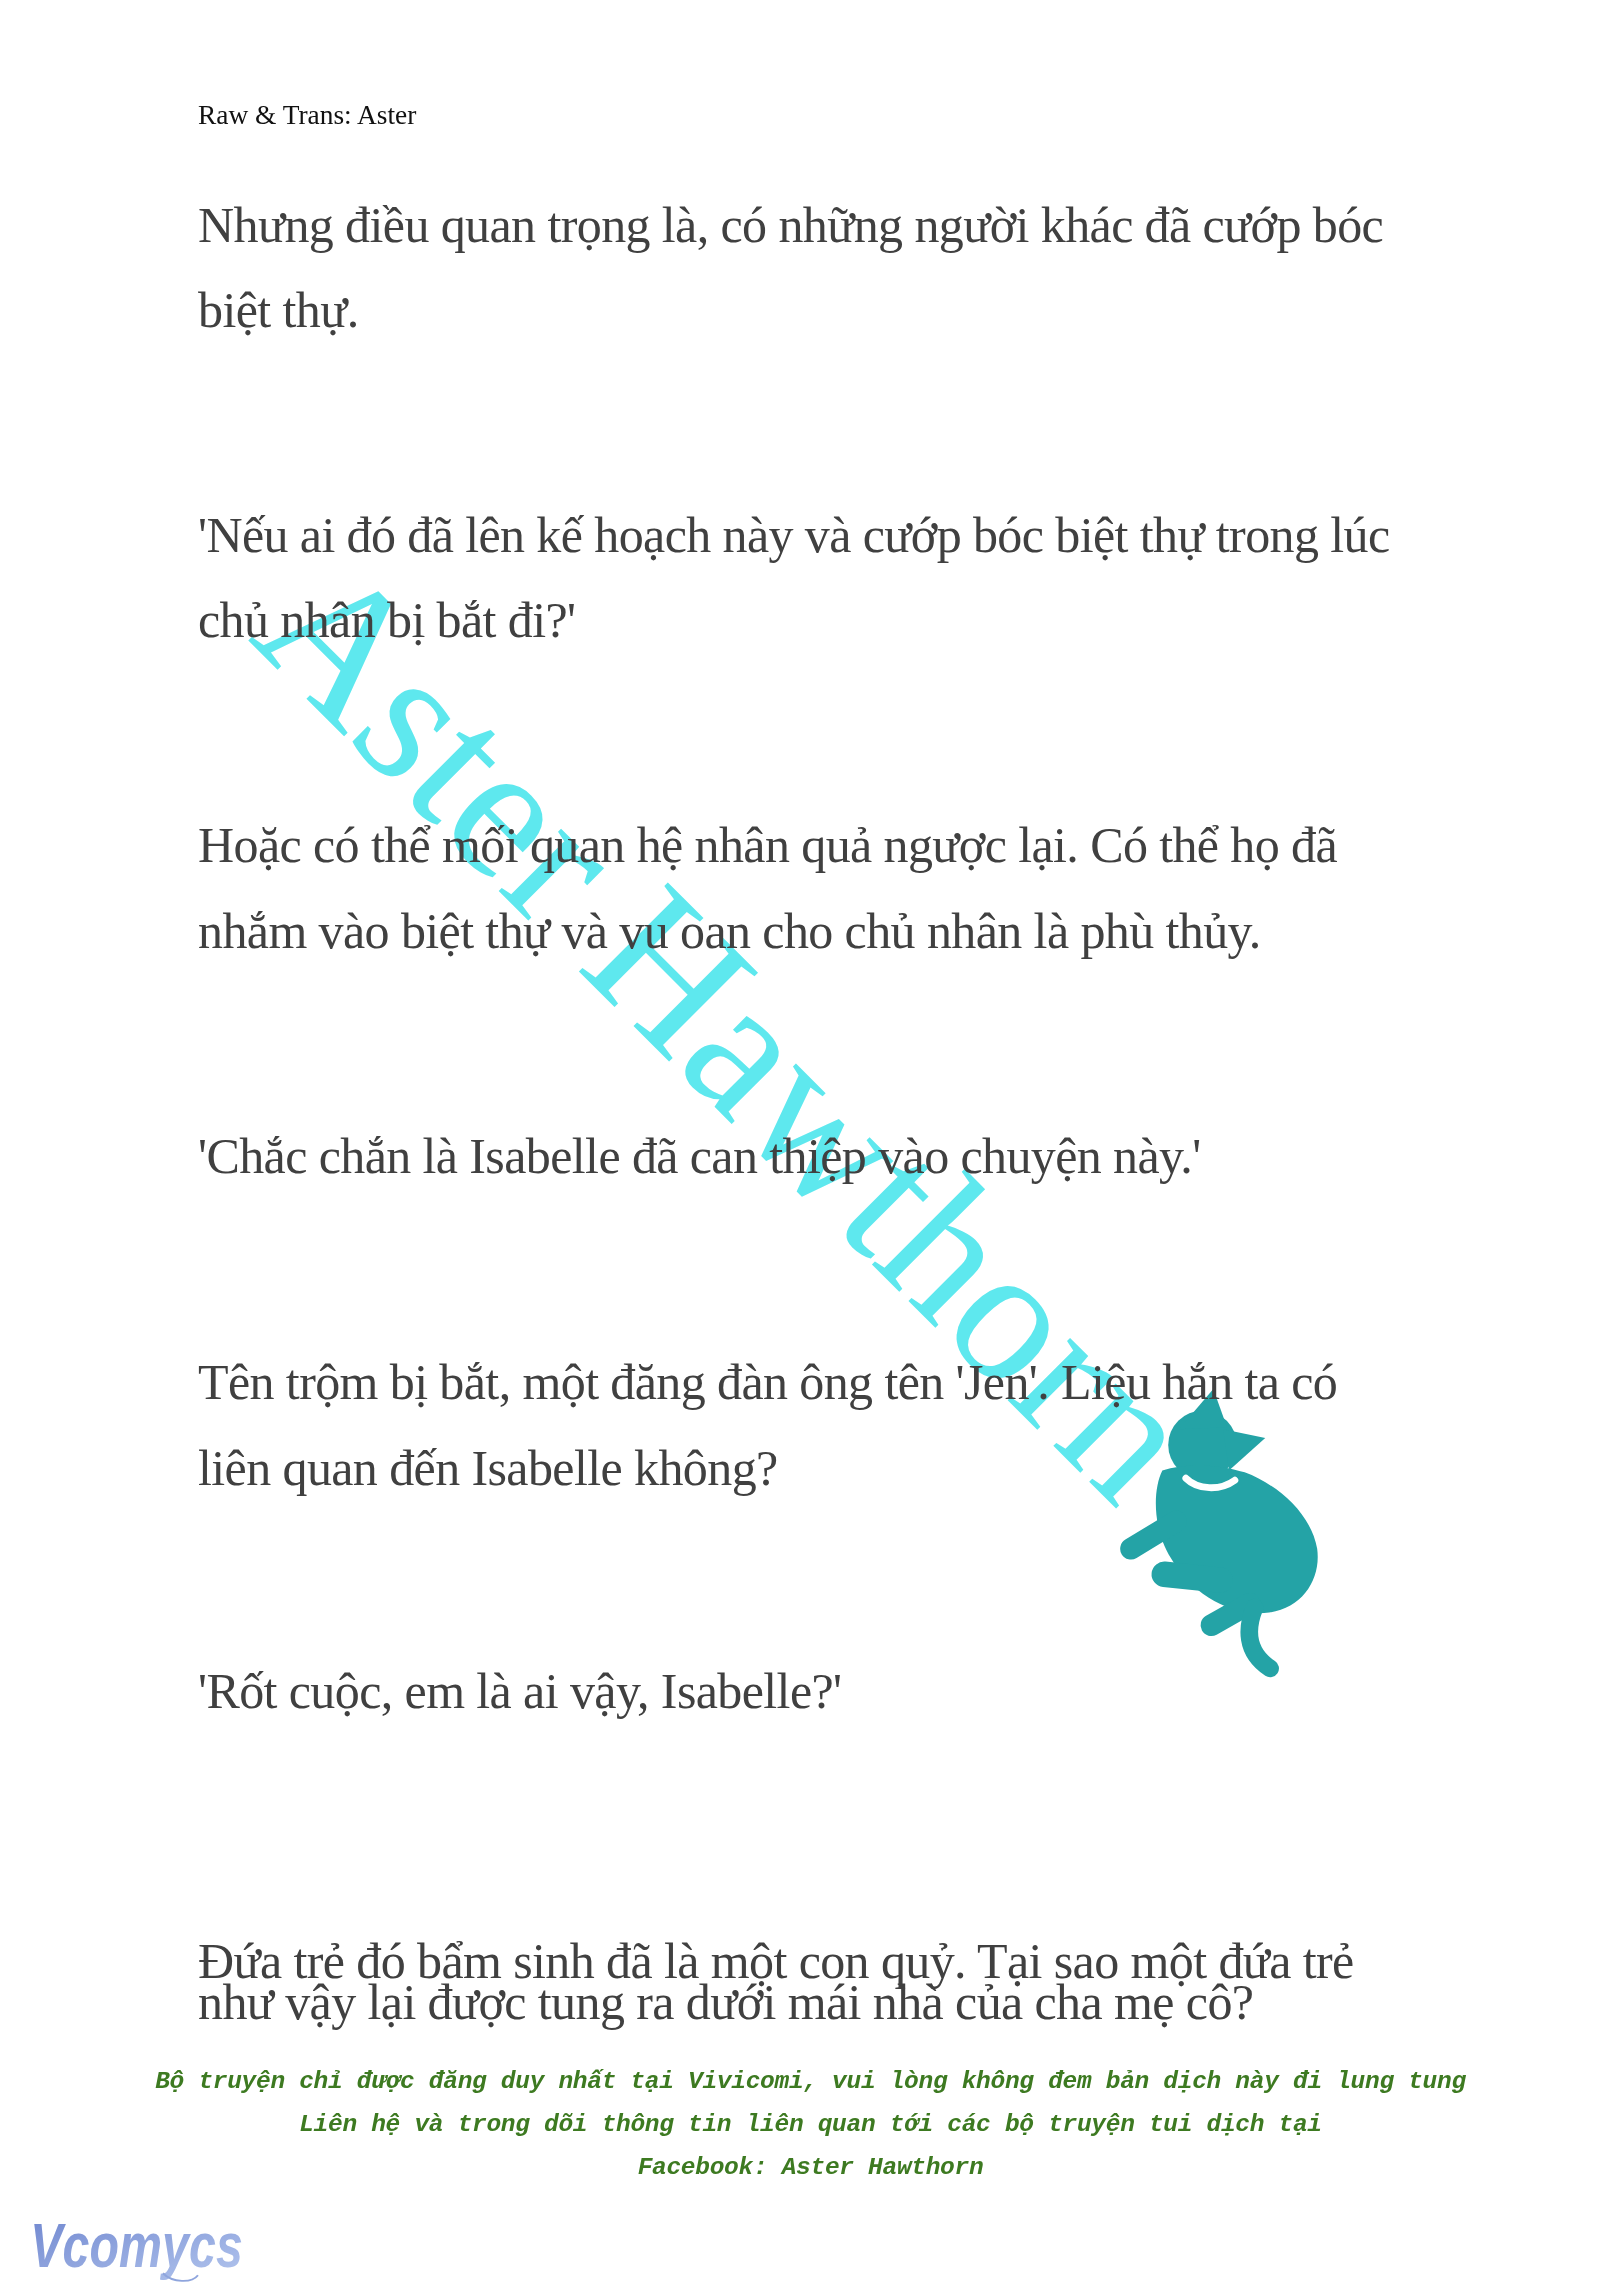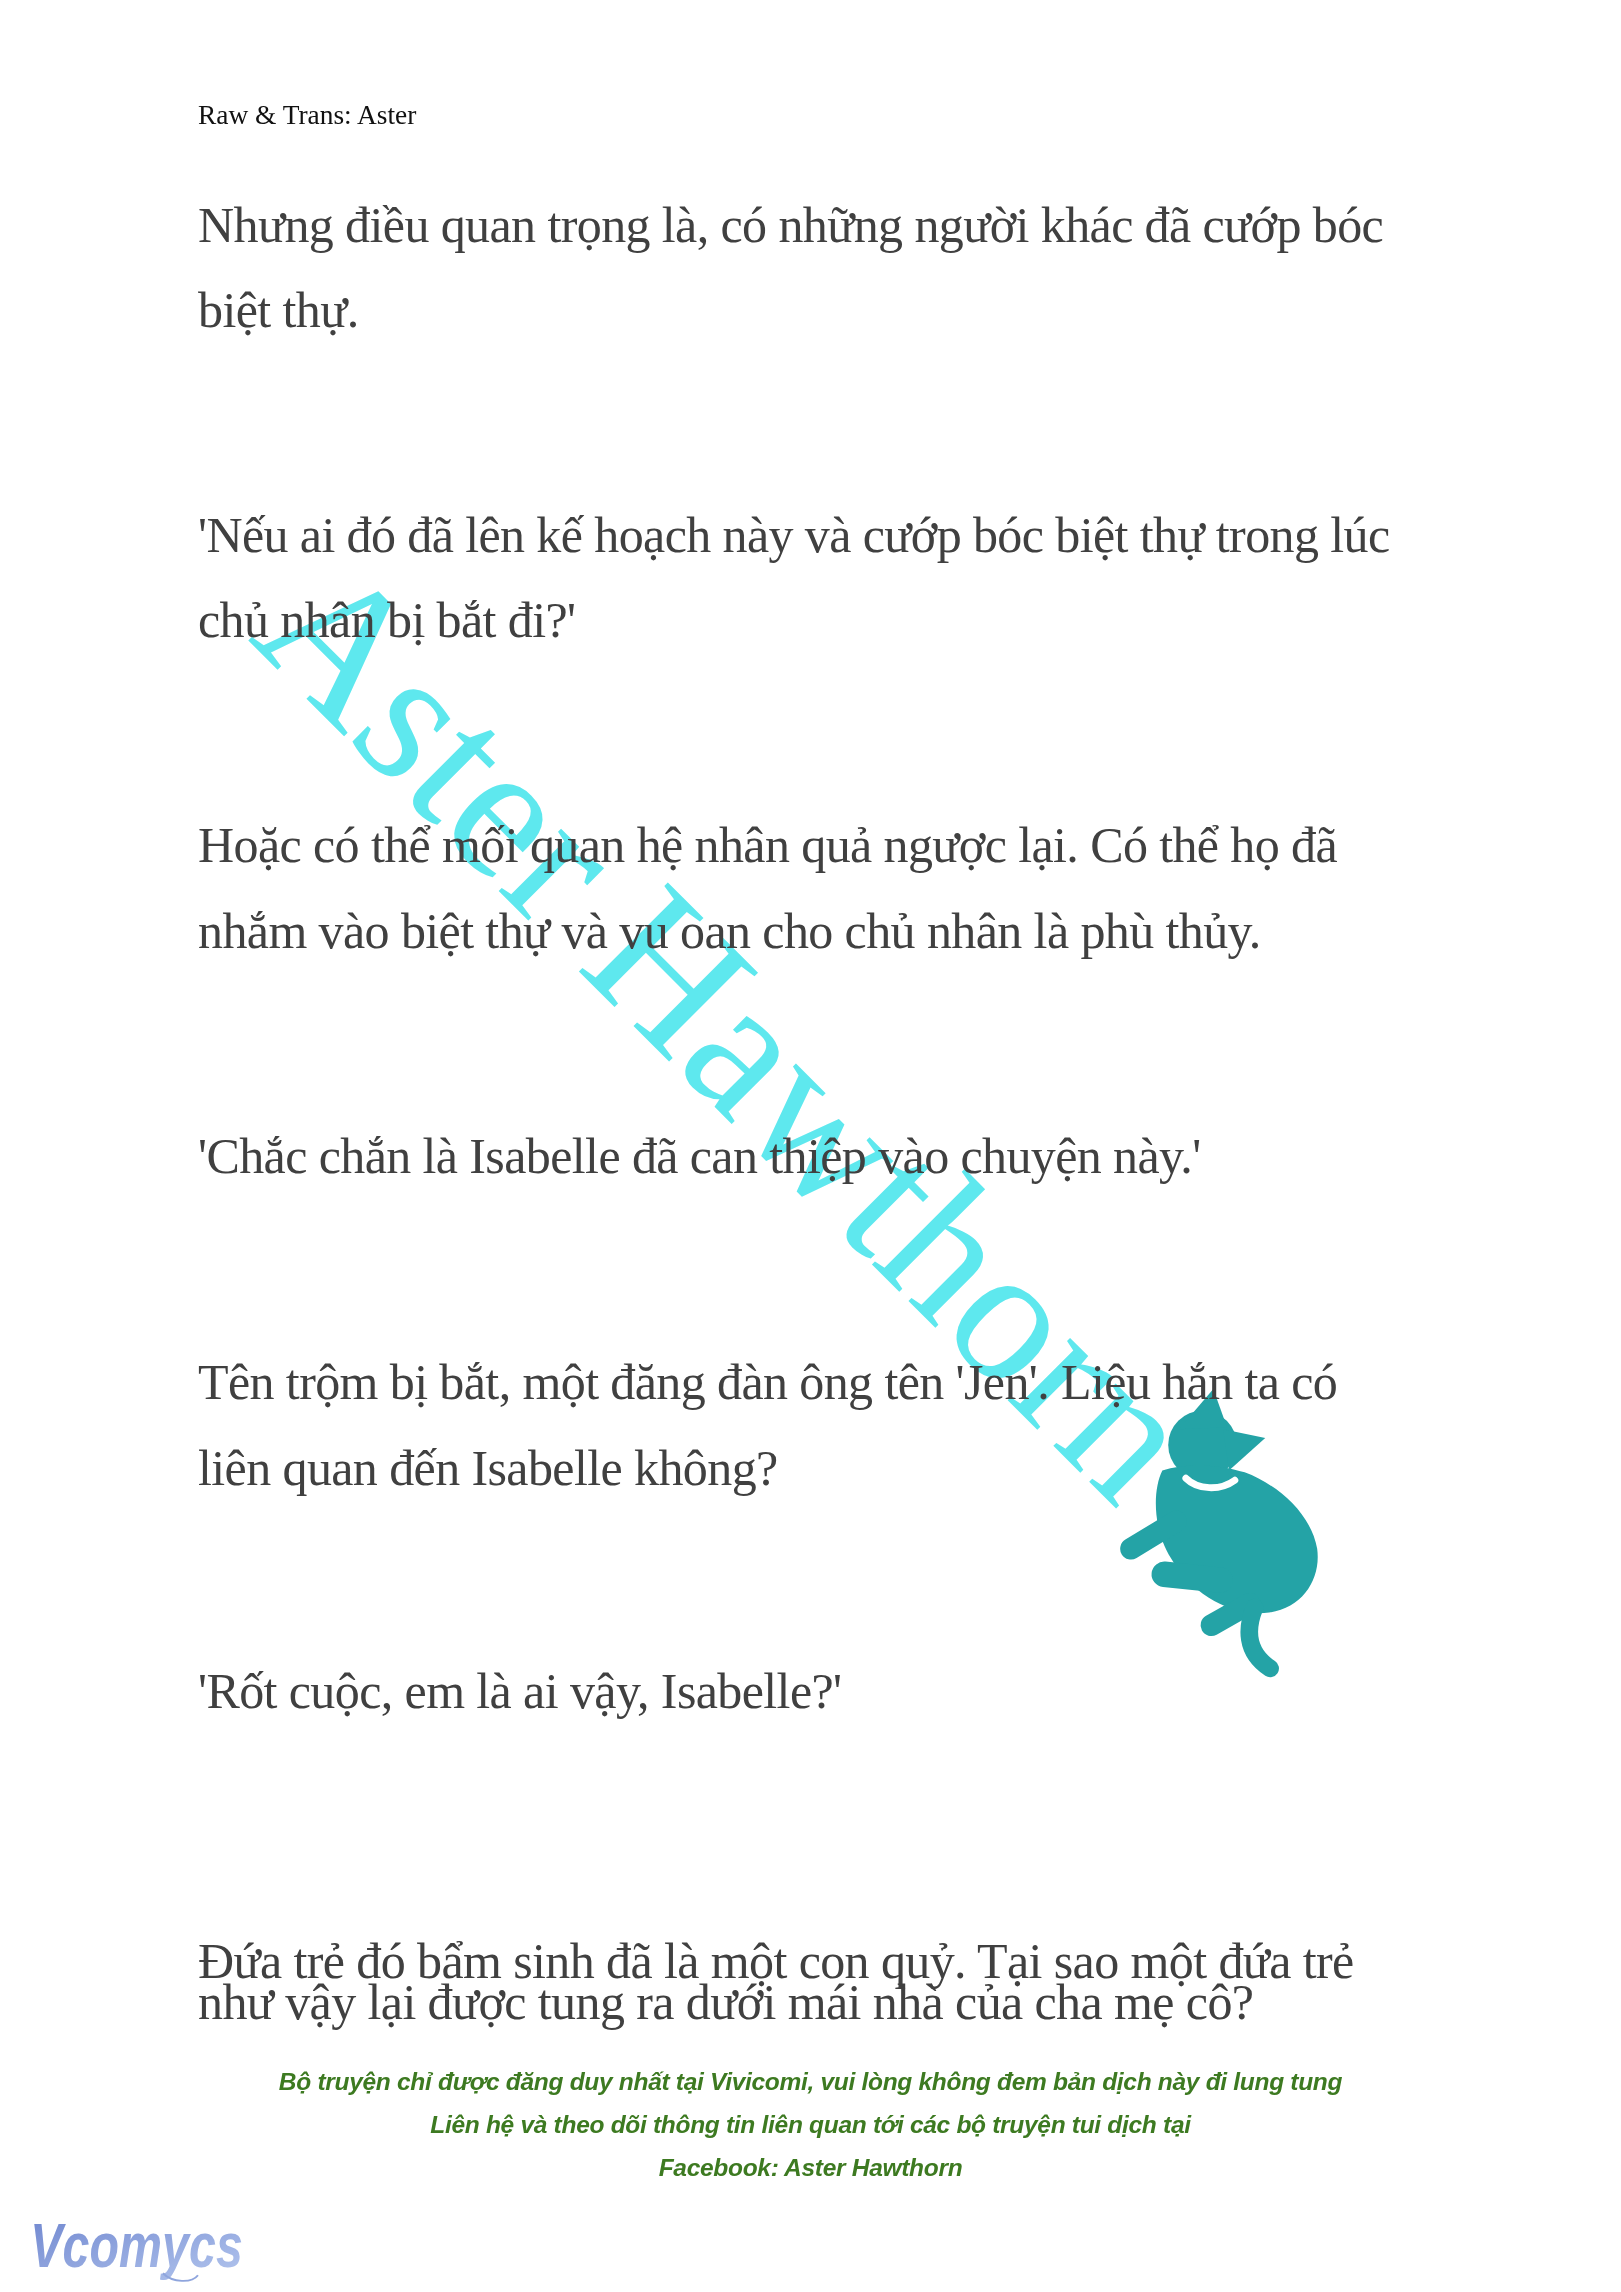--- a/index.html
+++ b/index.html
@@ -11,21 +11,21 @@
     font-family: Liberation Serif, serif; font-size: 27.4px; line-height: 27.4px;
     color: #111111; white-space: pre;
   }
   .body-line {
     position: absolute; left: 198px;
     font-family: "Liberation Serif", serif; font-size: 50px; line-height: 50px;
     color: #404040; white-space: pre; letter-spacing: -0.6px;
   }
   .footer-line {
     position: absolute; left: 0; width: 1621px; text-align: center;
-    font-family: Liberation Sans, sans-serif; font-size: 24.5px; line-height: 25.5px;
+    font-family: Liberation Mono, monospace; font-size: 24.5px; line-height: 25.5px;
     font-weight: bold; font-style: italic; color: #3d7a21; white-space: pre;
     letter-spacing: -0.3px;
   }
   .watermark-text {
     font-family: "Liberation Serif", serif; font-size: 196px; fill: #5ee8ee;
   }
   .logo-text {
     font-family: "Liberation Sans", sans-serif; font-size: 64px; font-weight: bold; font-style: italic;
   }
 </style>
@@ -88,21 +88,21 @@
     <div class="body-line" style="top:1443px">liên quan đến Isabelle không?</div>
 
     <div class="body-line" style="top:1666px">'Rốt cuộc, em là ai vậy, Isabelle?'</div>
 
     <div class="body-line" style="top:1936px">Đứa trẻ đó bẩm sinh đã là một con quỷ. Tại sao một đứa trẻ</div>
     <div class="body-line" style="top:1977px">như vậy lại được tung ra dưới mái nhà của cha mẹ cô?</div>
   </div>
 
   <div>
     <div class="footer-line" style="top:2069px">Bộ truyện chỉ được đăng duy nhất tại Vivicomi, vui lòng không đem bản dịch này đi lung tung</div>
-    <div class="footer-line" style="top:2112px">Liên hệ và theo dõi thông tin liên quan tới các bộ truyện tui dịch tại</div>
+    <div class="footer-line" style="top:2112px">Liên hệ và trong dõi thông tin liên quan tới các bộ truyện tui dịch tại</div>
     <div class="footer-line" style="top:2155px">Facebook: Aster Hawthorn</div>
   </div>
 
   <svg style="position:absolute; left:25.5px; top:2207px;" width="225" height="78" viewBox="0 0 230 80">
     <defs>
       <linearGradient id="logoGrad" x1="0" y1="0" x2="1" y2="1">
         <stop offset="0" stop-color="#6f86cf"></stop>
         <stop offset="1" stop-color="#b3c6ee"></stop>
       </linearGradient>
     </defs>

